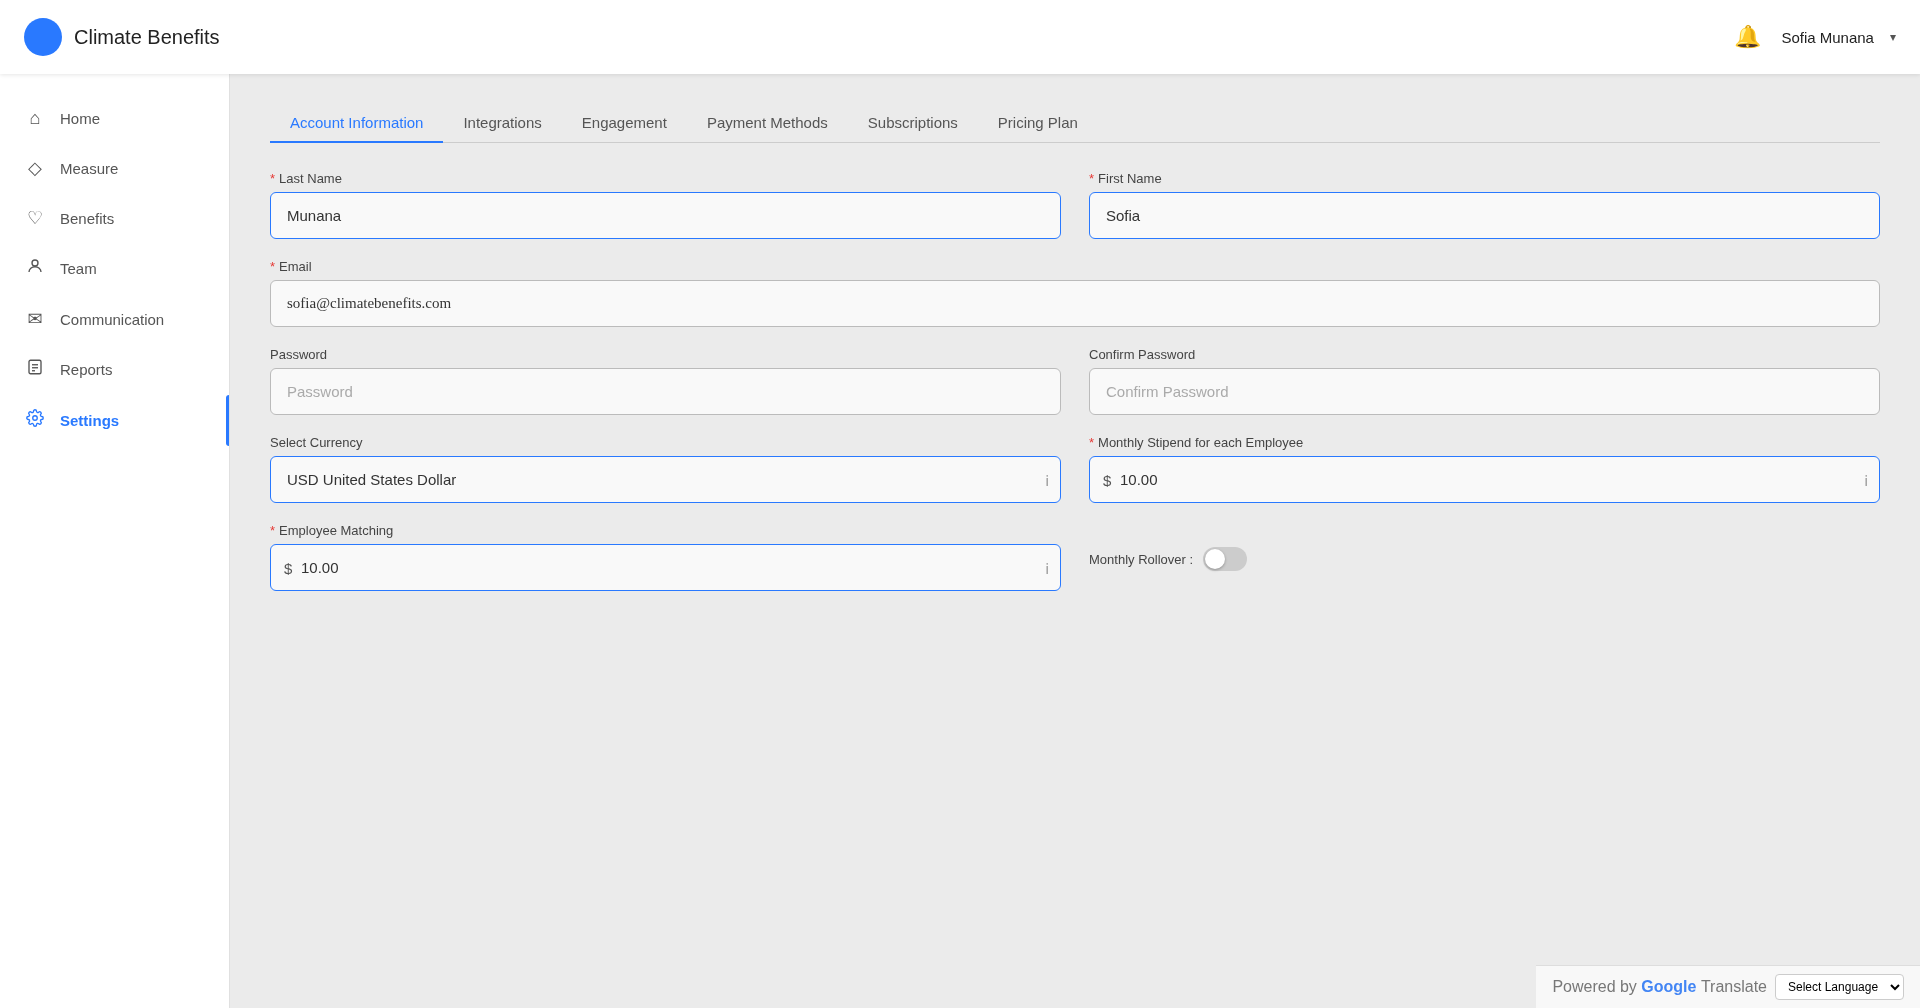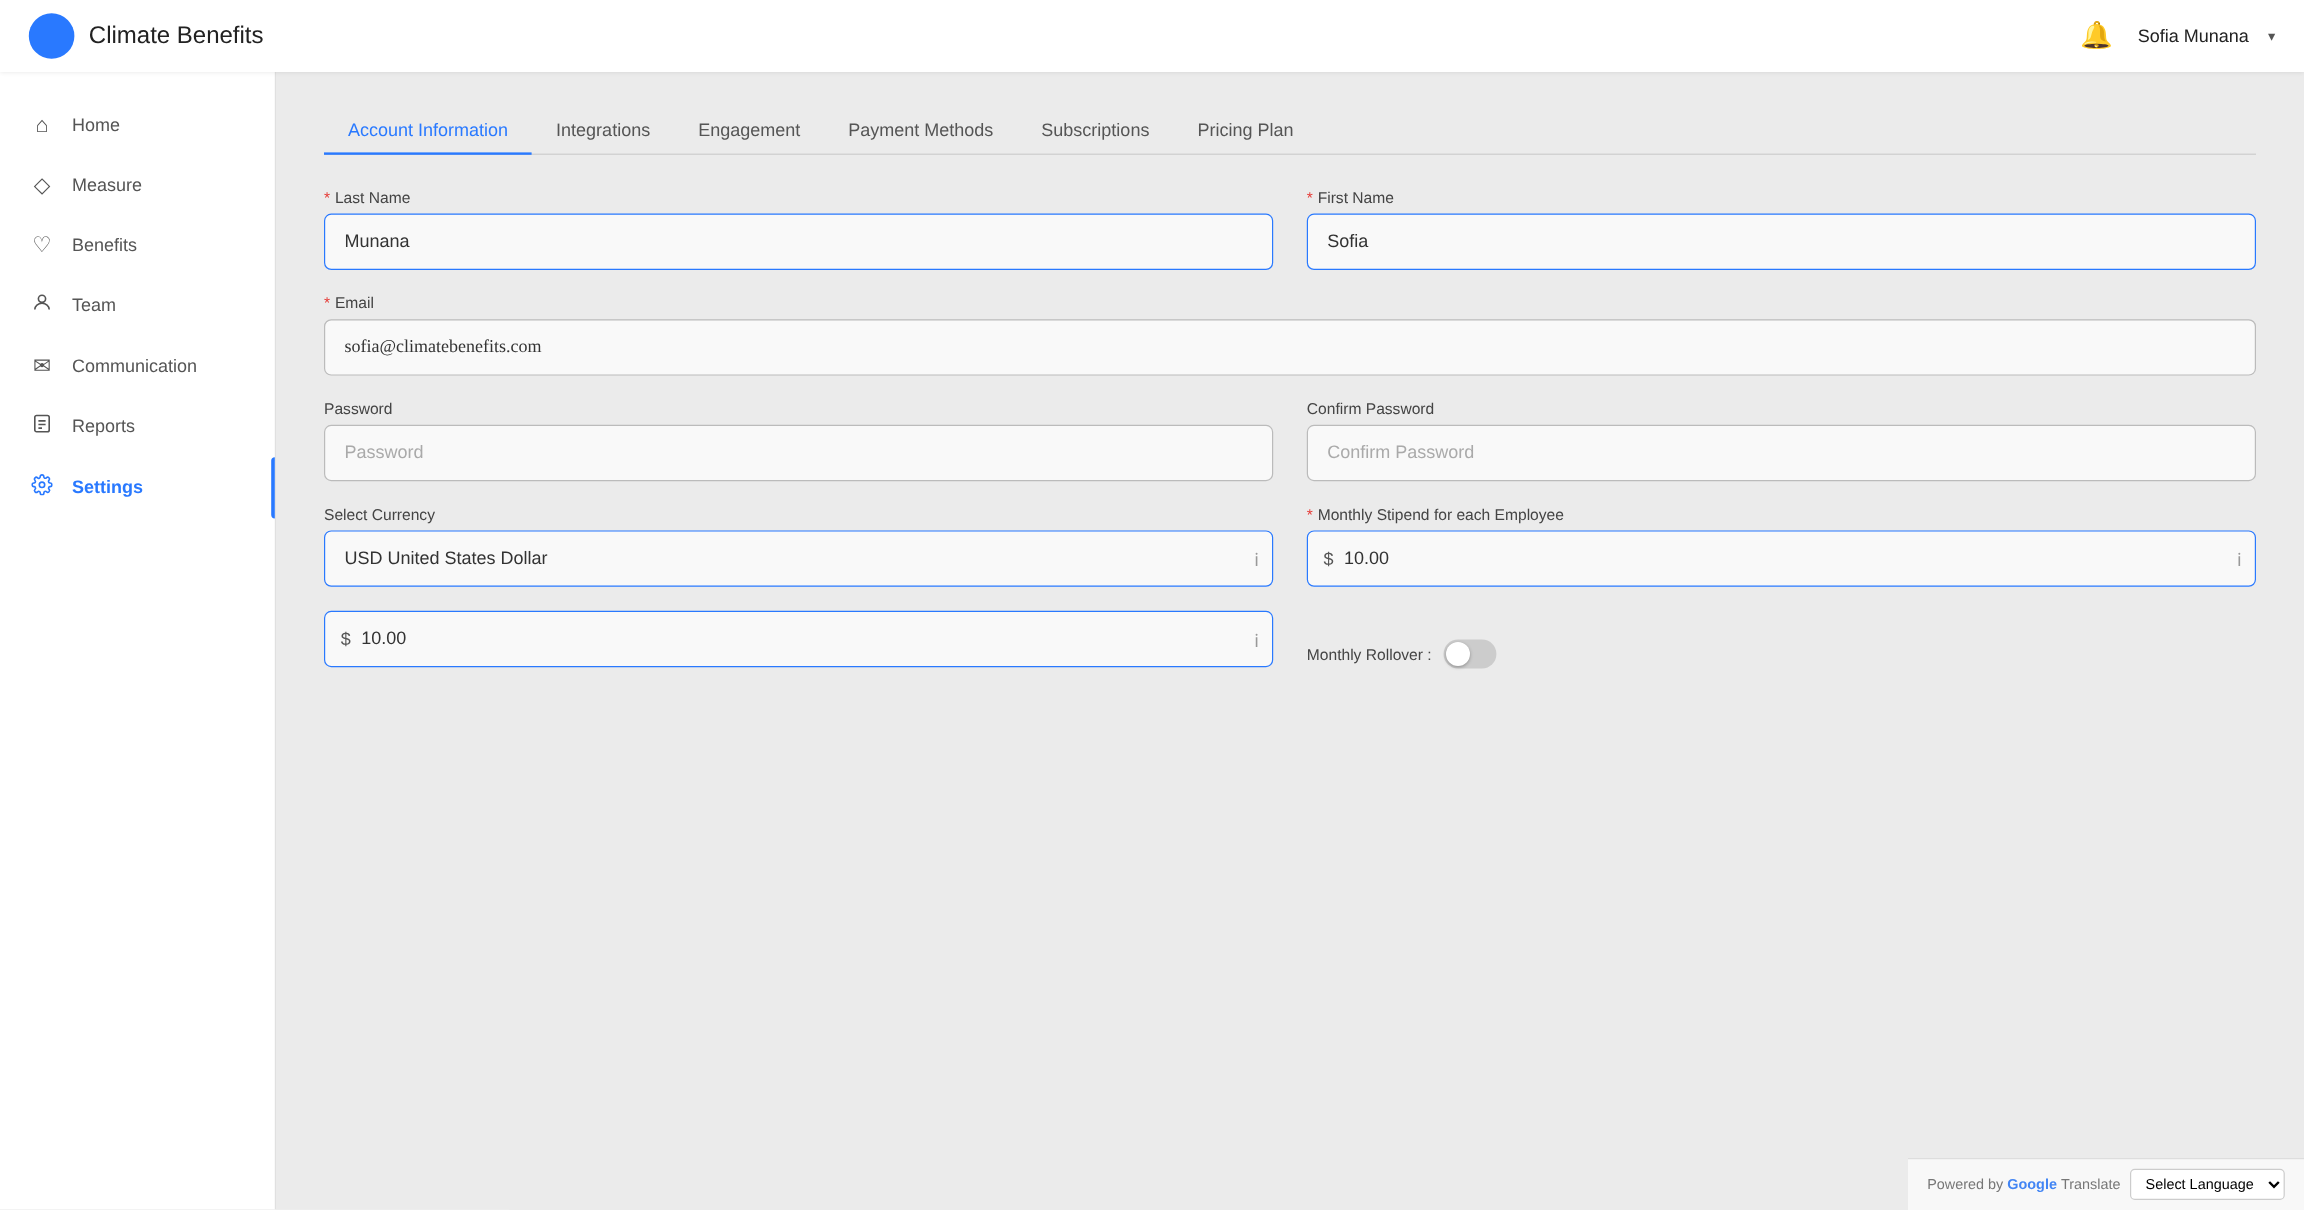--- a/index.html
+++ b/index.html
@@ -1,21 +1,21 @@
 <!DOCTYPE html>
 <html><head>
   <meta charset="utf-8">
   <style>
     * { box-sizing: border-box; margin: 0; padding: 0; }
     body { font-family: 'Segoe UI', Arial, sans-serif; background: #f0f0f0; height: 1008px; overflow: hidden; display: flex; flex-direction: column; }
 
     
     .top-nav {
       background: #fff;
-      height: 60px;
+      height: 74px;
       display: flex;
       align-items: center;
       justify-content: space-between;
       padding: 0 24px;
       box-shadow: 0 1px 4px rgba(0,0,0,0.1);
       z-index: 10;
       flex-shrink: 0;
     }
     .top-nav-left {
       display: flex;
@@ -247,21 +247,21 @@
     }
     .translate-select {
       border: 1px solid #ccc;
       border-radius: 4px;
       padding: 4px 8px;
       font-size: 12px;
       background: #fff;
       cursor: pointer;
     }
     .powered-by {
-      font-size: 12px;
+      font-size: 16px;
       color: #777;
     }
   </style>
 </head>
 <body>
 
 <nav class="top-nav">
   <div class="top-nav-left">
     <div class="logo-circle"></div>
     <span class="app-title">Climate Benefits</span>
@@ -386,20 +386,23 @@
         <div class="input-with-icon" style="position:relative;">
           <span class="input-prefix">$</span>
           <input type="text" class="field-input active-border with-prefix" value="10.00" style="padding-right: 40px;">
           <span class="input-icon">ℹ</span>
         </div>
       </div>
     </div>
 
     <div class="form-row">
       <div class="form-group">
+        <label class="field-label">
+          <span class="required">*</span><span>Employee Matching</span>
+        </label>
         <div class="input-with-icon" style="position:relative;">
           <span class="input-prefix">$</span>
           <input type="text" class="field-input active-border with-prefix" value="10.00" style="padding-right: 40px;">
           <span class="input-icon">ℹ</span>
         </div>
       </div>
       <div class="form-group">
         <div class="toggle-row" style="margin-top:24px;">
           <span class="toggle-label">Monthly Rollover :</span>
           <div class="toggle">

